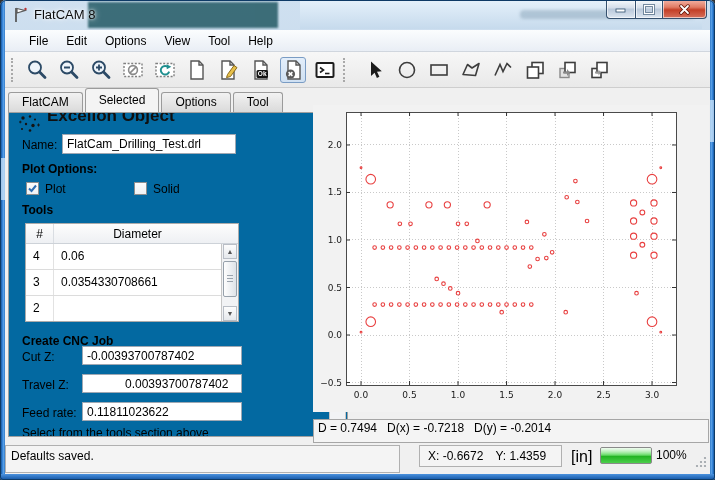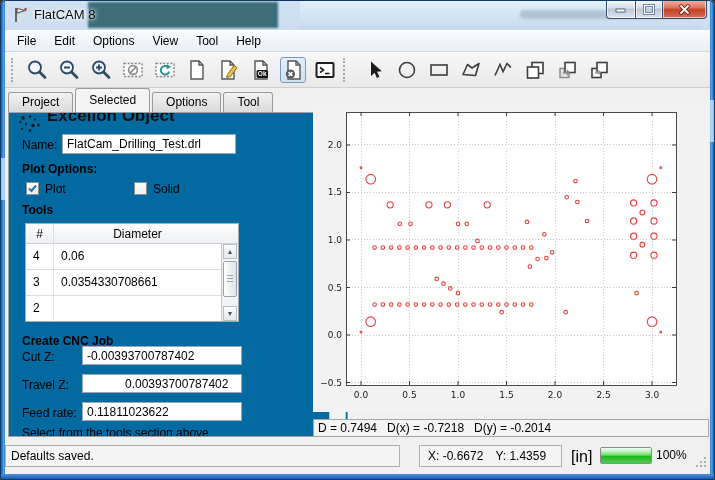--- a/index.html
+++ b/index.html
@@ -29,21 +29,21 @@
     background:linear-gradient(180deg,#f7fafc,#d3dde9 45%,#b9c8da 50%,#dde6f0);box-shadow:inset 0 0 0 1px rgba(255,255,255,.6);}
   .winbtn.min{width:29px;border-radius:0 0 0 4px;border-right:none;}
   .winbtn.max{width:27px;border-right:none;}
   .winbtn.close{width:45px;border-radius:0 0 4px 0;
     background:linear-gradient(180deg,#f3b3a5,#e07b64 40%,#c33f27 55%,#d6705c);}
 
   
   .client{position:absolute;left:5px;top:30px;width:705px;height:444px;background:#f0f0f0;z-index:4;overflow:hidden;
     font-size:12px;color:#000;}
 
-  .menubar{position:absolute;left:0;top:0;right:0;height:22px;display:flex;align-items:center;padding-left:3px;
+  .menubar{position:absolute;left:0;top:0;right:0;height:22px;display:flex;align-items:center;padding-left:15px;
     background:linear-gradient(180deg,#fbfdfe,#e9eef5);border-bottom:1px solid #d0d6de;}
   .menu-item{padding:3px 9px;cursor:default;}
 
   .toolbar{position:absolute;left:0;top:22px;right:0;height:36px;display:flex;align-items:center;padding-left:4px;
     background:linear-gradient(180deg,#f7f7f7,#e9e9e9);border-bottom:1px solid #cecece;}
   .grip{width:4px;height:24px;border-left:2px dotted #a9a9a9;margin:0 6px 0 2px;}
   .tbtn{width:26px;height:26px;display:flex;align-items:center;justify-content:center;margin:0 3px;border:1px solid transparent;border-radius:3px;}
   .tbtn.pressed{background:linear-gradient(180deg,#e3eefa,#cfe0f2);border:1px solid #7a9cc4;}
   .tsep{width:10px;}
 
@@ -73,25 +73,25 @@
   
   .sb{position:absolute;background:#f2f3f5;border:1px solid #c6c6c6;}
   .sb-btn{position:absolute;left:1px;right:1px;height:15px;display:flex;align-items:center;justify-content:center;
     background:linear-gradient(180deg,#fdfdfd,#e5e8ec);border:1px solid #b9bec6;font-size:7px;color:#555;}
   .sb-thumb{position:absolute;left:1px;right:1px;background:linear-gradient(90deg,#fefefe,#dfe3e8);border:1px solid #97a1ab;border-radius:2px;}
   .sb-grip{position:absolute;left:3px;right:3px;top:50%;height:7px;margin-top:-4px;
     background:repeating-linear-gradient(180deg,#9aa3ad 0 1px,transparent 1px 3px);}
 
   .plot-panel{position:absolute;left:308px;top:75px;width:396px;height:307px;background:#f2f2f2;}
 
-  .measure-bar{position:absolute;left:308px;top:389px;width:396px;height:18px;border:1px solid #a6a6a6;background:#f4f4f4;
+  .measure-bar{position:absolute;left:308px;top:389px;width:396px;height:24px;border:1px solid #a6a6a6;background:#f4f4f4;
     font-size:12px;line-height:16px;padding-left:4px;white-space:nowrap;}
   .measure-bar span{margin-right:10px;}
 
-  .status-msg{position:absolute;left:0px;top:415px;width:395px;height:22px;border:1px solid #b0b0b0;background:#f4f4f4;
+  .status-msg{position:absolute;left:0px;top:415px;width:395px;height:28px;border:1px solid #b0b0b0;background:#f4f4f4;
     line-height:20px;padding-left:5px;}
   .status-coord{position:absolute;left:414px;top:415px;width:143px;height:22px;border:1px solid #b0b0b0;background:#f4f4f4;
     line-height:20px;padding-left:8px;}
   .status-coord span{margin-right:12px;}
   .status-units{position:absolute;left:566px;top:418px;font-size:16px;}
   .progress{position:absolute;left:595px;top:417px;width:52px;height:17px;border:1px solid #8a8a8a;border-radius:2px;overflow:hidden;
     background:linear-gradient(180deg,#baf0ba,#46d546 45%,#21b421 55%,#4ccf4c);}
   .progress::after{content:'';position:absolute;left:0;right:0;top:0;height:8px;background:linear-gradient(180deg,rgba(255,255,255,.75),rgba(255,255,255,.12));}
   .progress-pct{position:absolute;left:651px;top:418px;font-size:12px;}
   .resize-grip{position:absolute;right:3px;top:424px;width:14px;height:14px;}
@@ -270,21 +270,21 @@
       <div class="tbtn">
           <svg width="24" height="24" viewBox="0 0 24 24">
             <rect x="5" y="10.5" width="9" height="9" fill="#fff" stroke="#3d3d3d" stroke-width="1.6"></rect>
             <rect x="10" y="4.5" width="10" height="10" fill="#fff" stroke="#3d3d3d" stroke-width="1.6"></rect>
             <polygon points="8,13.5 11.5,13.5 11.5,11.5 14,14.5 11.5,17.5 11.5,15.5 8,15.5" fill="#9a9a9a"></polygon>
           </svg>
         </div>
     </div>
 
     <div class="tabbar">
-        <div class="tab">Project</div>
+        <div class="tab">FlatCAM</div>
         <div class="tab active">Selected</div>
         <div class="tab">Options</div>
         <div class="tab">Tool</div>
       </div>
 
     <div class="left-panel">
       <svg class="obj-icon" viewBox="0 0 22 22">
         <g fill="#141414">
           <circle cx="5" cy="5" r="1.7"></circle>
             <circle cx="12" cy="3.5" r="1.2"></circle>

